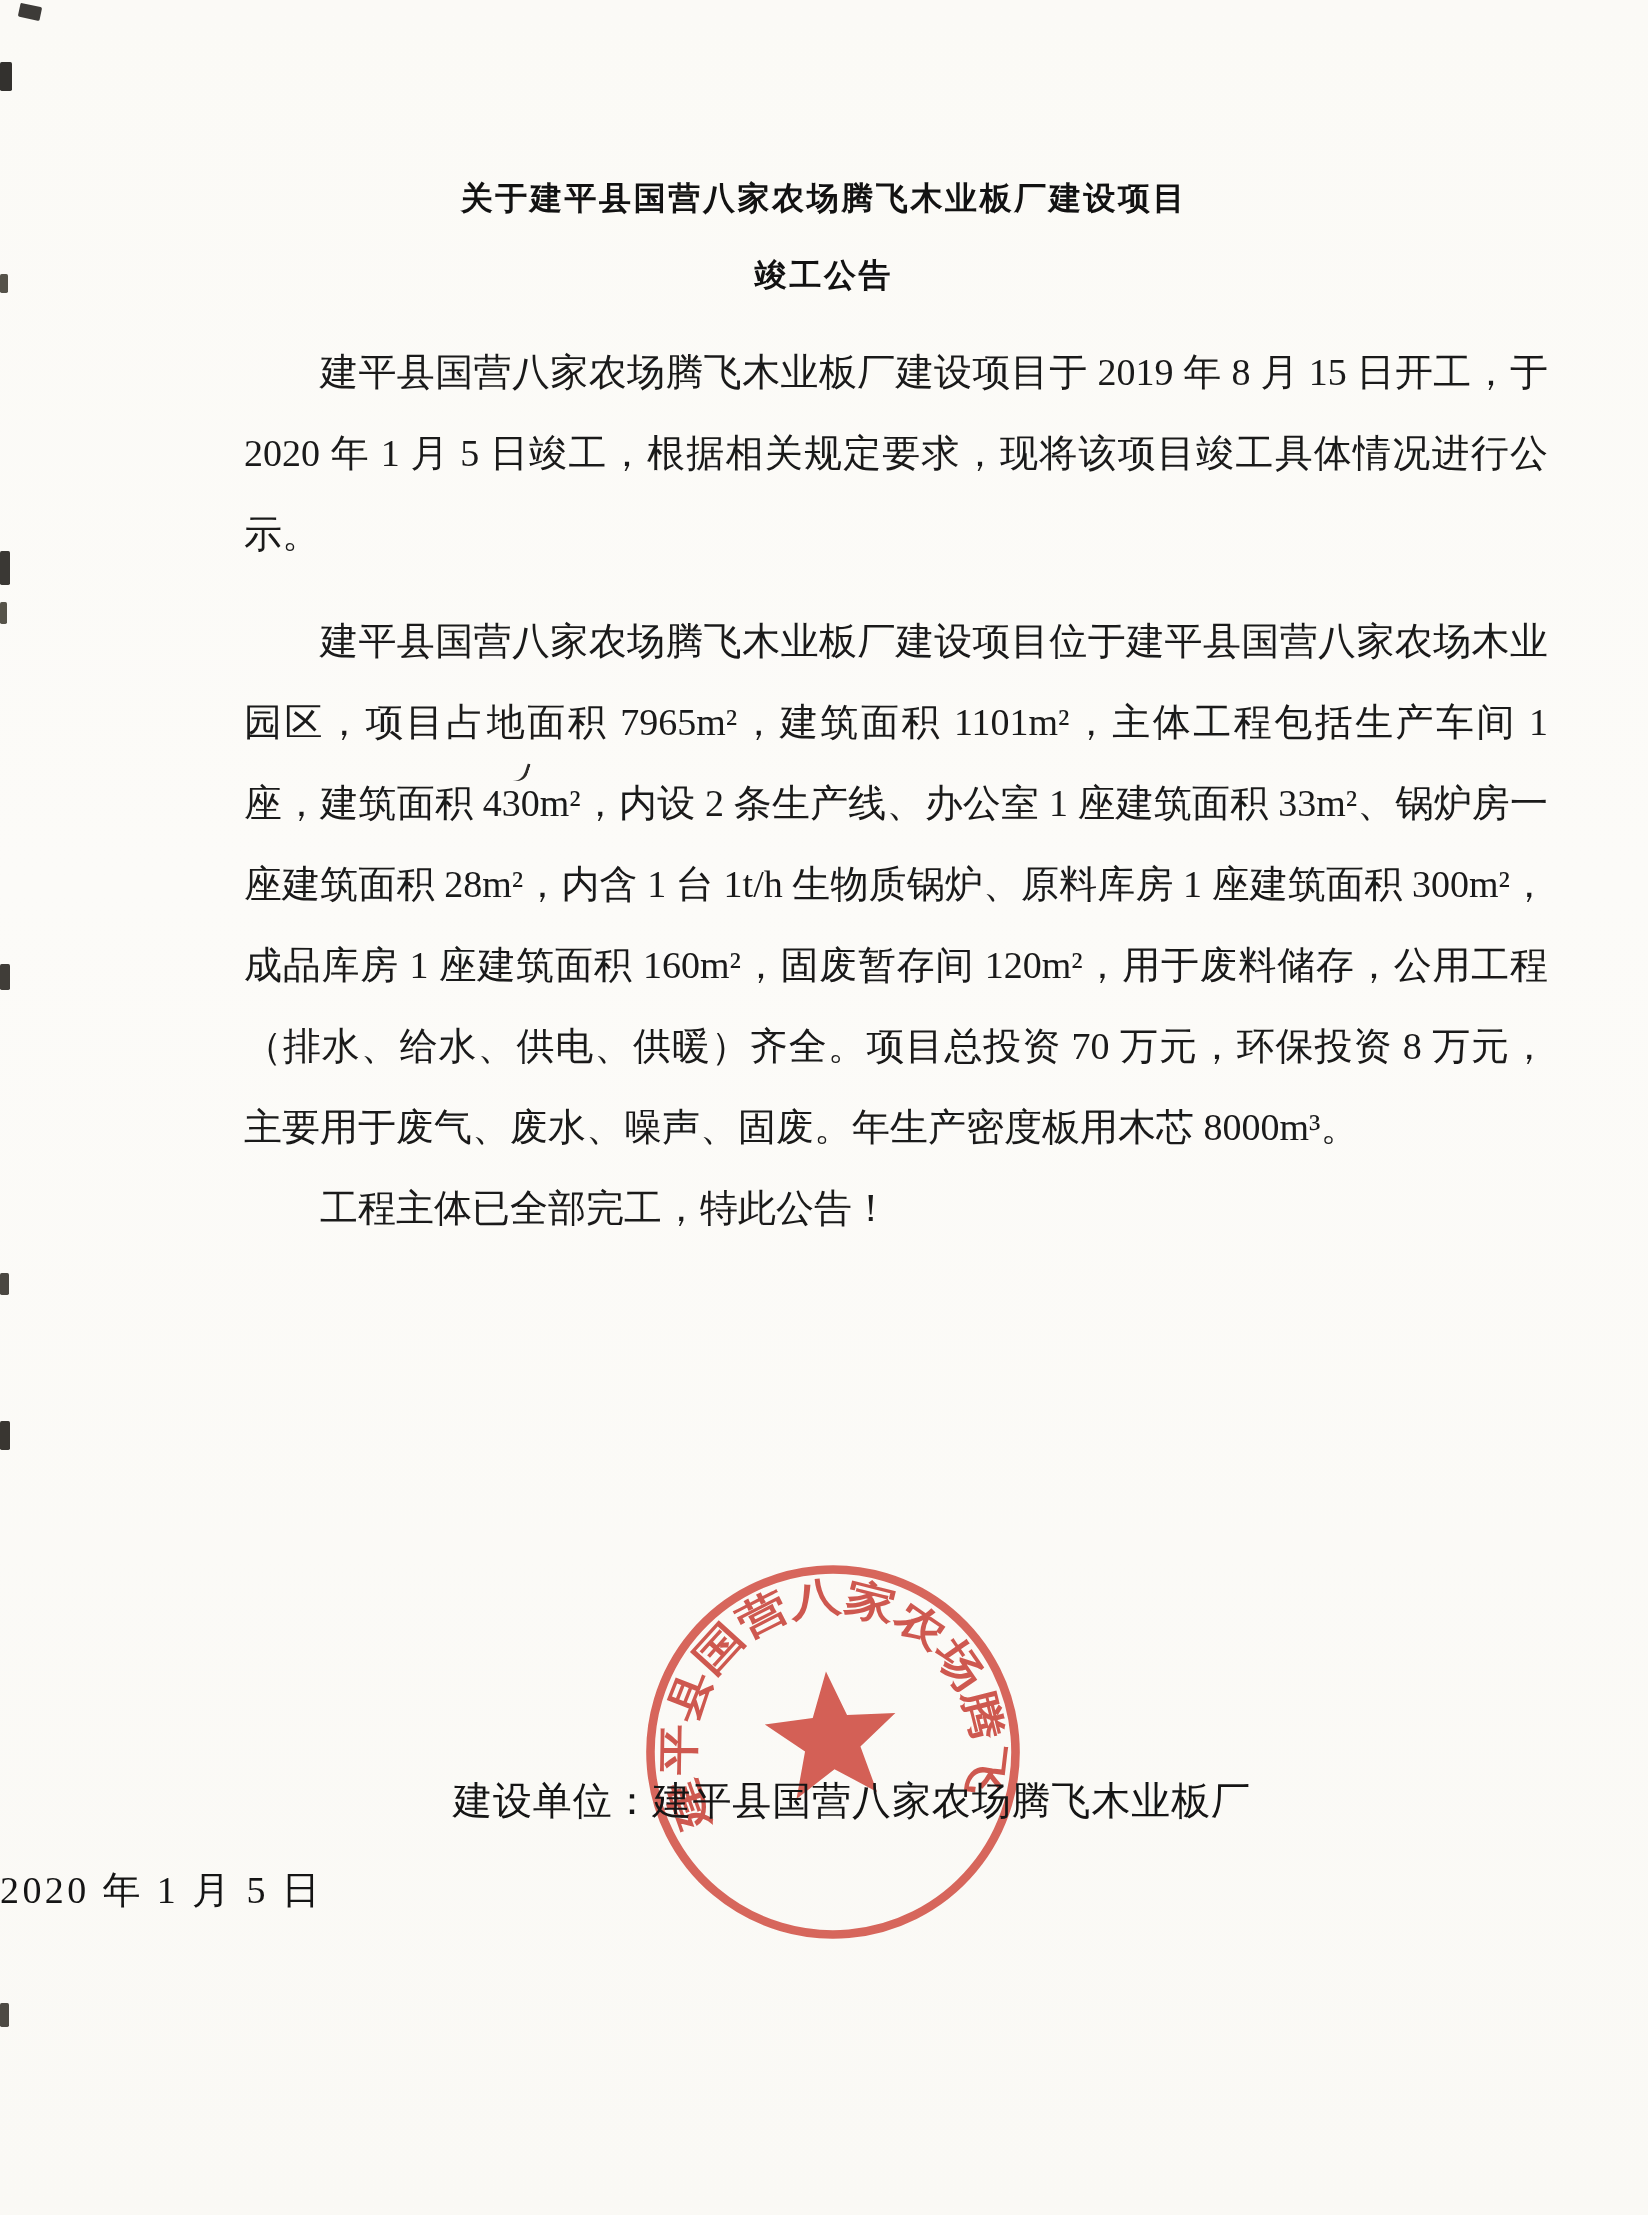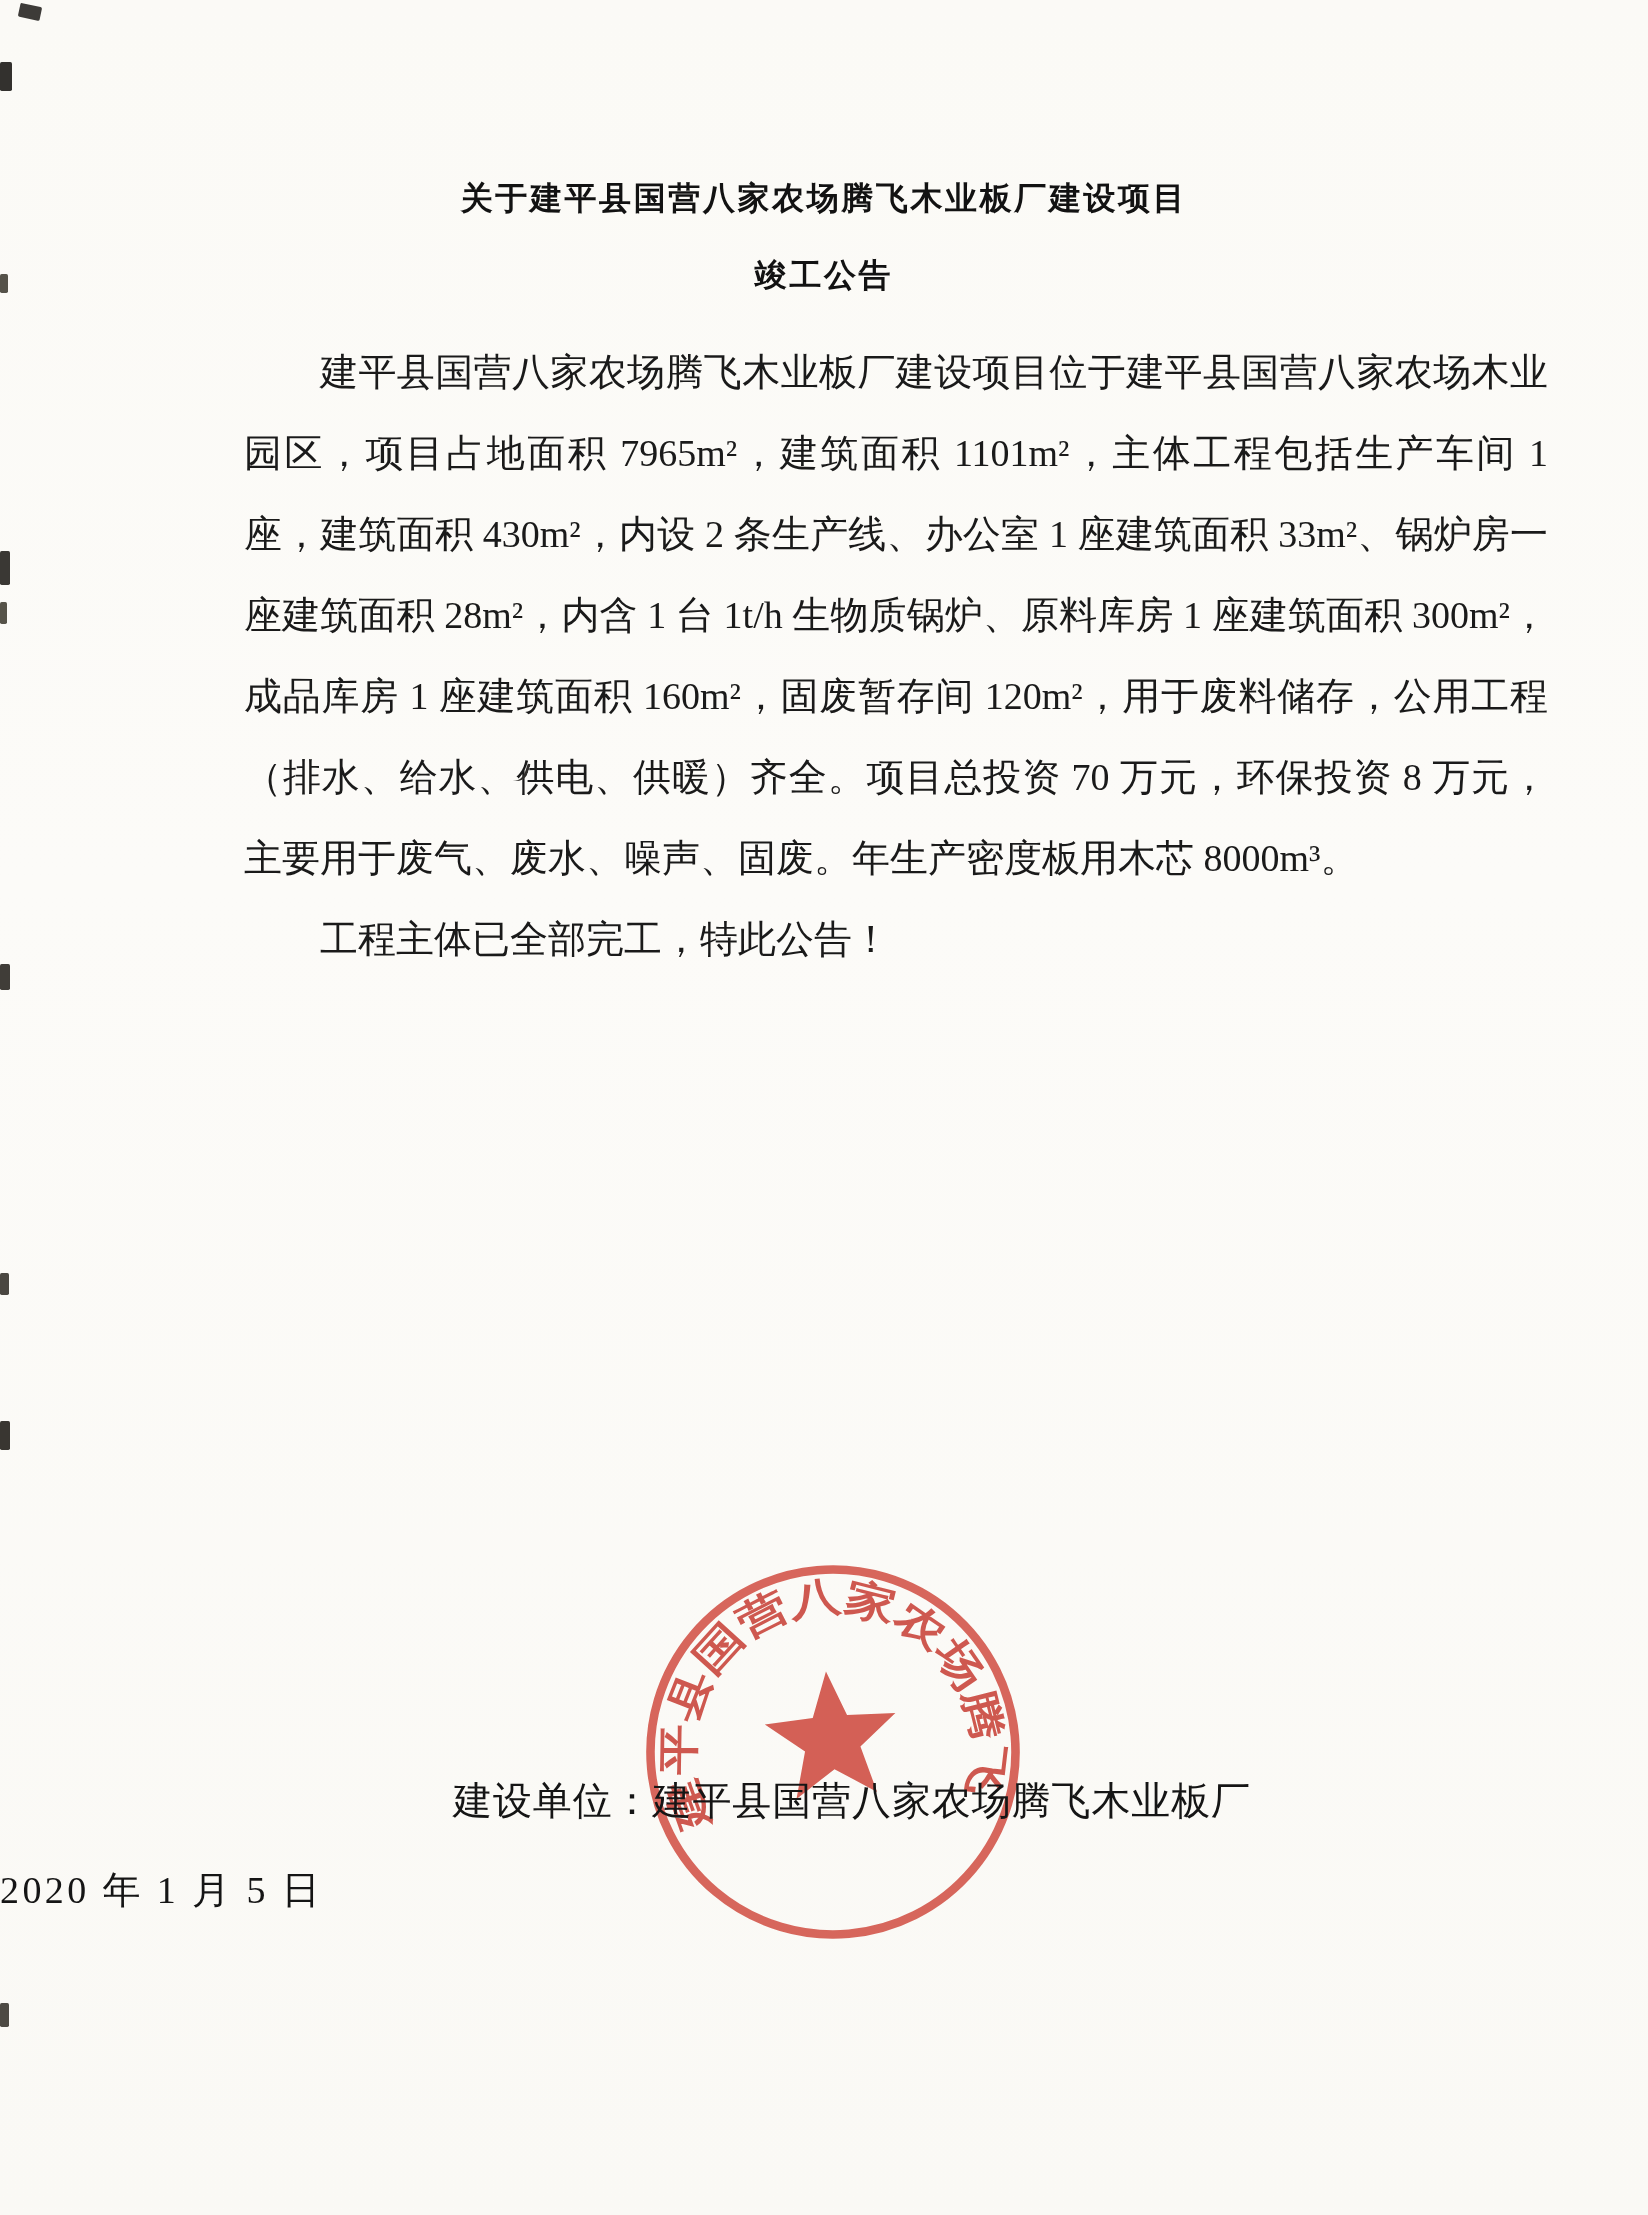--- a/index.html
+++ b/index.html
@@ -99,20 +99,21 @@
 <body>
 
 <div class="page">
 
   <div class="title-block">
     <div>关于建平县国营八家农场腾飞木业板厂建设项目</div>
     <div>竣工公告</div>
   </div>
 
   <div class="body-text">
+    <p class="para-gap">建平县国营八家农场腾飞木业板厂建设项目于 2019 年 8 月 15 日开工，于 2020 年 1 月 5 日竣工，根据相关规定要求，现将该项目竣工具体情况进行公示。</p>
     <p>建平县国营八家农场腾飞木业板厂建设项目位于建平县国营八家农场木业园区，项目占地面积 7965m²，建筑面积 1101m²，主体工程包括生产车间 1 座，建筑面积 430m²，内设 2 条生产线、办公室 1 座建筑面积 33m²、锅炉房一座建筑面积 28m²，内含 1 台 1t/h 生物质锅炉、原料库房 1 座建筑面积 300m²，成品库房 1 座建筑面积 160m²，固废暂存间 120m²，用于废料储存，公用工程（排水、给水、供电、供暖）齐全。项目总投资 70 万元，环保投资 8 万元，主要用于废气、废水、噪声、固废。年生产密度板用木芯 8000m³。</p>
     <p>工程主体已全部完工，特此公告！</p>
   </div>
 
   <div class="stamp">
     <svg viewBox="0 0 460 460" xmlns="http://www.w3.org/2000/svg">
       <circle cx="230" cy="230" r="212" fill="none" stroke="#cf382c" stroke-width="10" opacity="0.82"></circle>
       <polygon points="230,136 250,188.5 306.1,191.3 262.3,226.5 277,280.7 230,250 183,280.7 197.7,226.5 153.9,191.3 210,188.5" fill="#cd372b" opacity="0.85"></polygon>
       <defs>
         <path id="sealArc" d="M 82.3 298.9 A 163 163 0 1 1 377.7 298.9" fill="none"></path>

